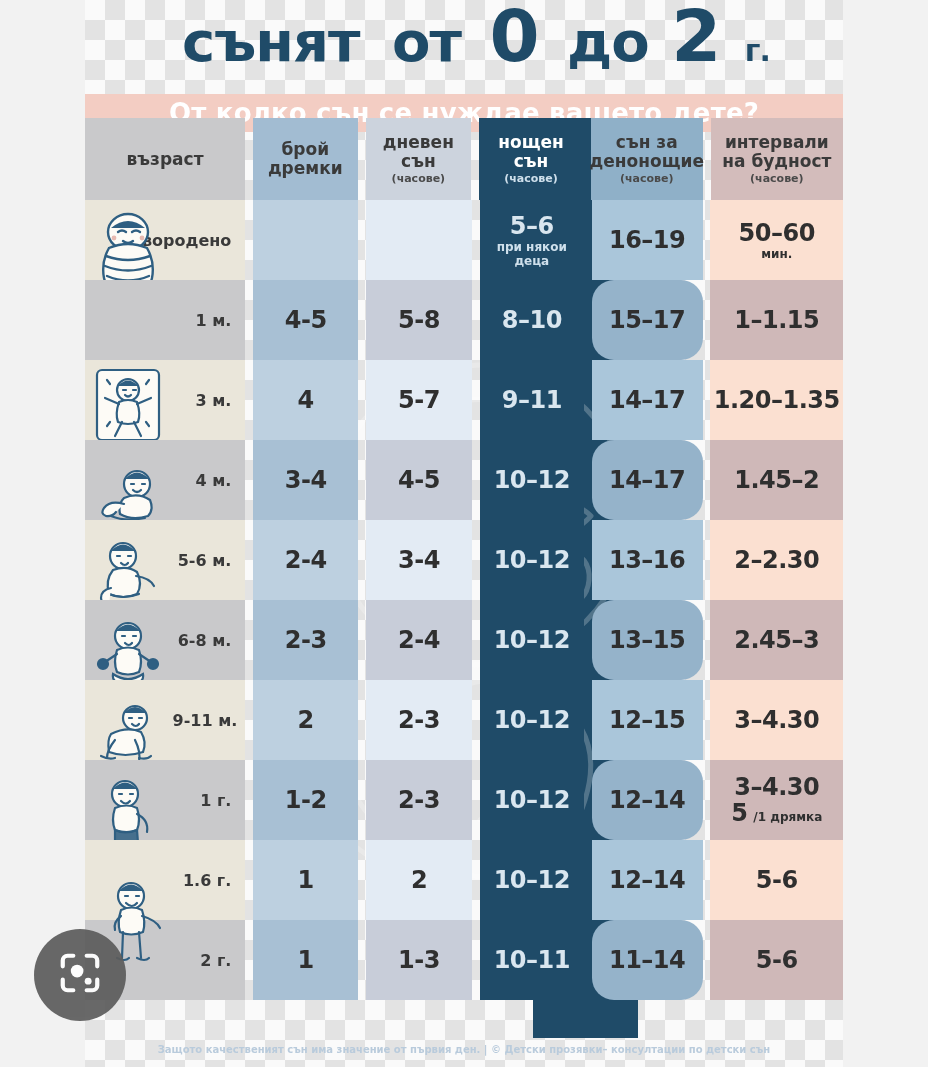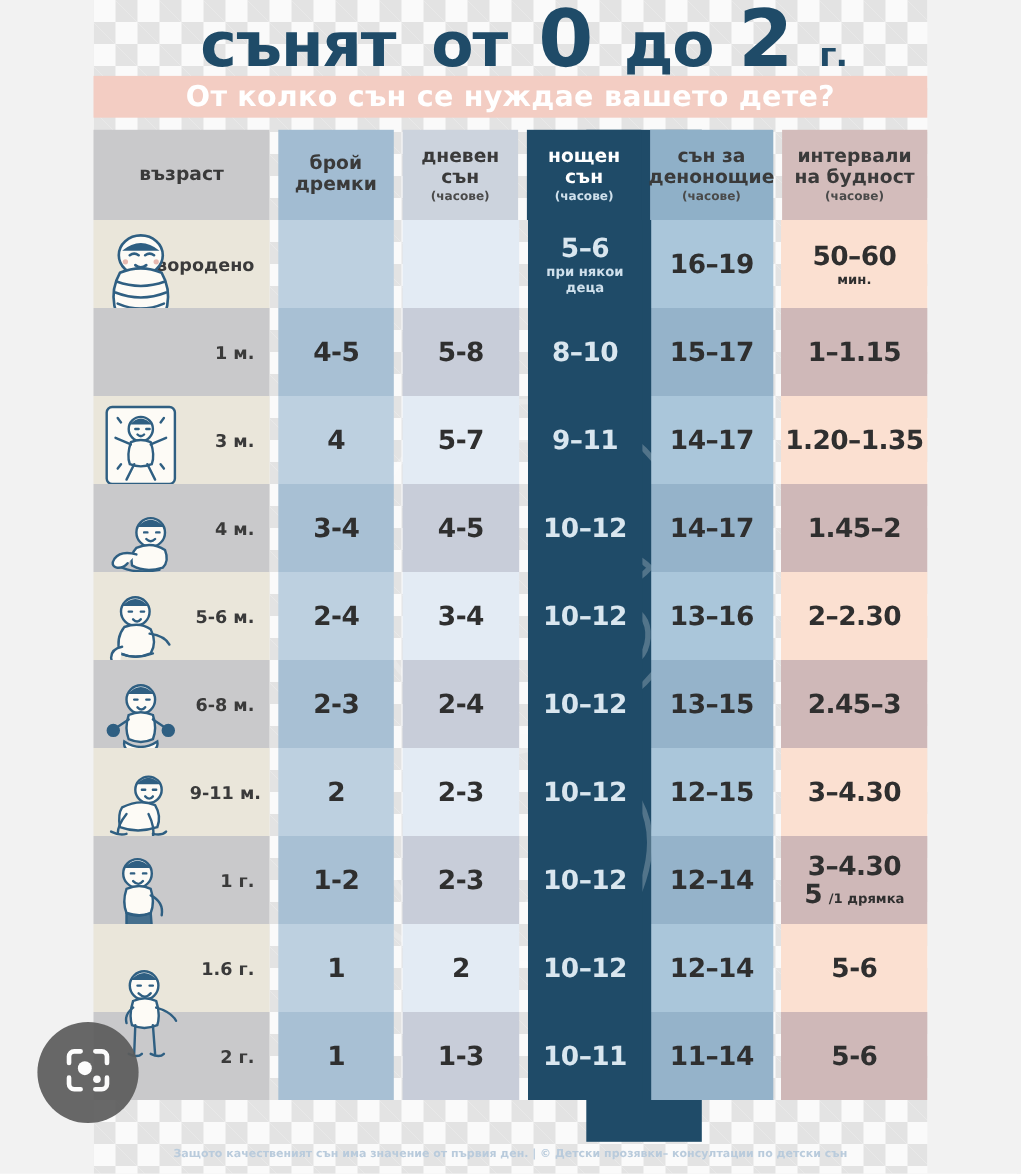--- a/index.html
+++ b/index.html
@@ -33,21 +33,21 @@
     font-family:"DejaVu Sans","Liberation Sans",sans-serif;
     font-weight:bold;color:#1f4b68;
     font-size:56px;line-height:58px;letter-spacing:-1px;
     white-space:nowrap;
   }
   .title .t-small{font-size:56px;}
   .title .t-big{font-size:72px;}
   .title .t-tail{font-size:30px;}
 
   .subbar{
-    position:absolute;left:0;top:69px;width:758px;height:38px;
+    position:absolute;left:0;top:94px;width:758px;height:38px;
     background:#f3cdc3;
     display:flex;align-items:center;justify-content:center;
   }
   .subbar span{
     color:#ffffff;font-size:26px;font-weight:bold;letter-spacing:.2px;
     white-space:nowrap;
   }
 
   
   .table{position:absolute;left:0;top:118px;width:758px;}
@@ -80,21 +80,21 @@
 
   
   .r-odd .c-age{background:#eae6da;}
   .r-even .c-age{background:#c9c9cb;}
   .r-odd .c-naps{background:#bdd0e0;}
   .r-even .c-naps{background:#a8c0d4;}
   .r-odd .c-day{background:#e3ebf4;}
   .r-even .c-day{background:#c8cdd9;}
   .c-night{background:#1f4b68;}
   .r-odd .c-total{background:#aac6da;}
-  .r-even .c-total{background:#95b3ca;}
+  .r-even .c-total{background:#95b3ca;border-radius:22px;}
   .r-odd .c-wake{background:#fbe0d1;}
   .r-even .c-wake{background:#cfb8b8;}
 
   .val{font-size:24px;font-weight:bold;color:#2f2f2f;line-height:26px;letter-spacing:-.5px;}
   .c-night .val{color:#d9e6ef;}
   .note{font-size:12px;font-weight:bold;color:#2f2f2f;line-height:14px;margin-top:1px;}
   .c-night .note{color:#cfe0ec;}
 
   .age-label{font-size:16px;font-weight:bold;color:#3a3a3a;position:absolute;right:14px;}
   .age-label.wide{right:8px;}

